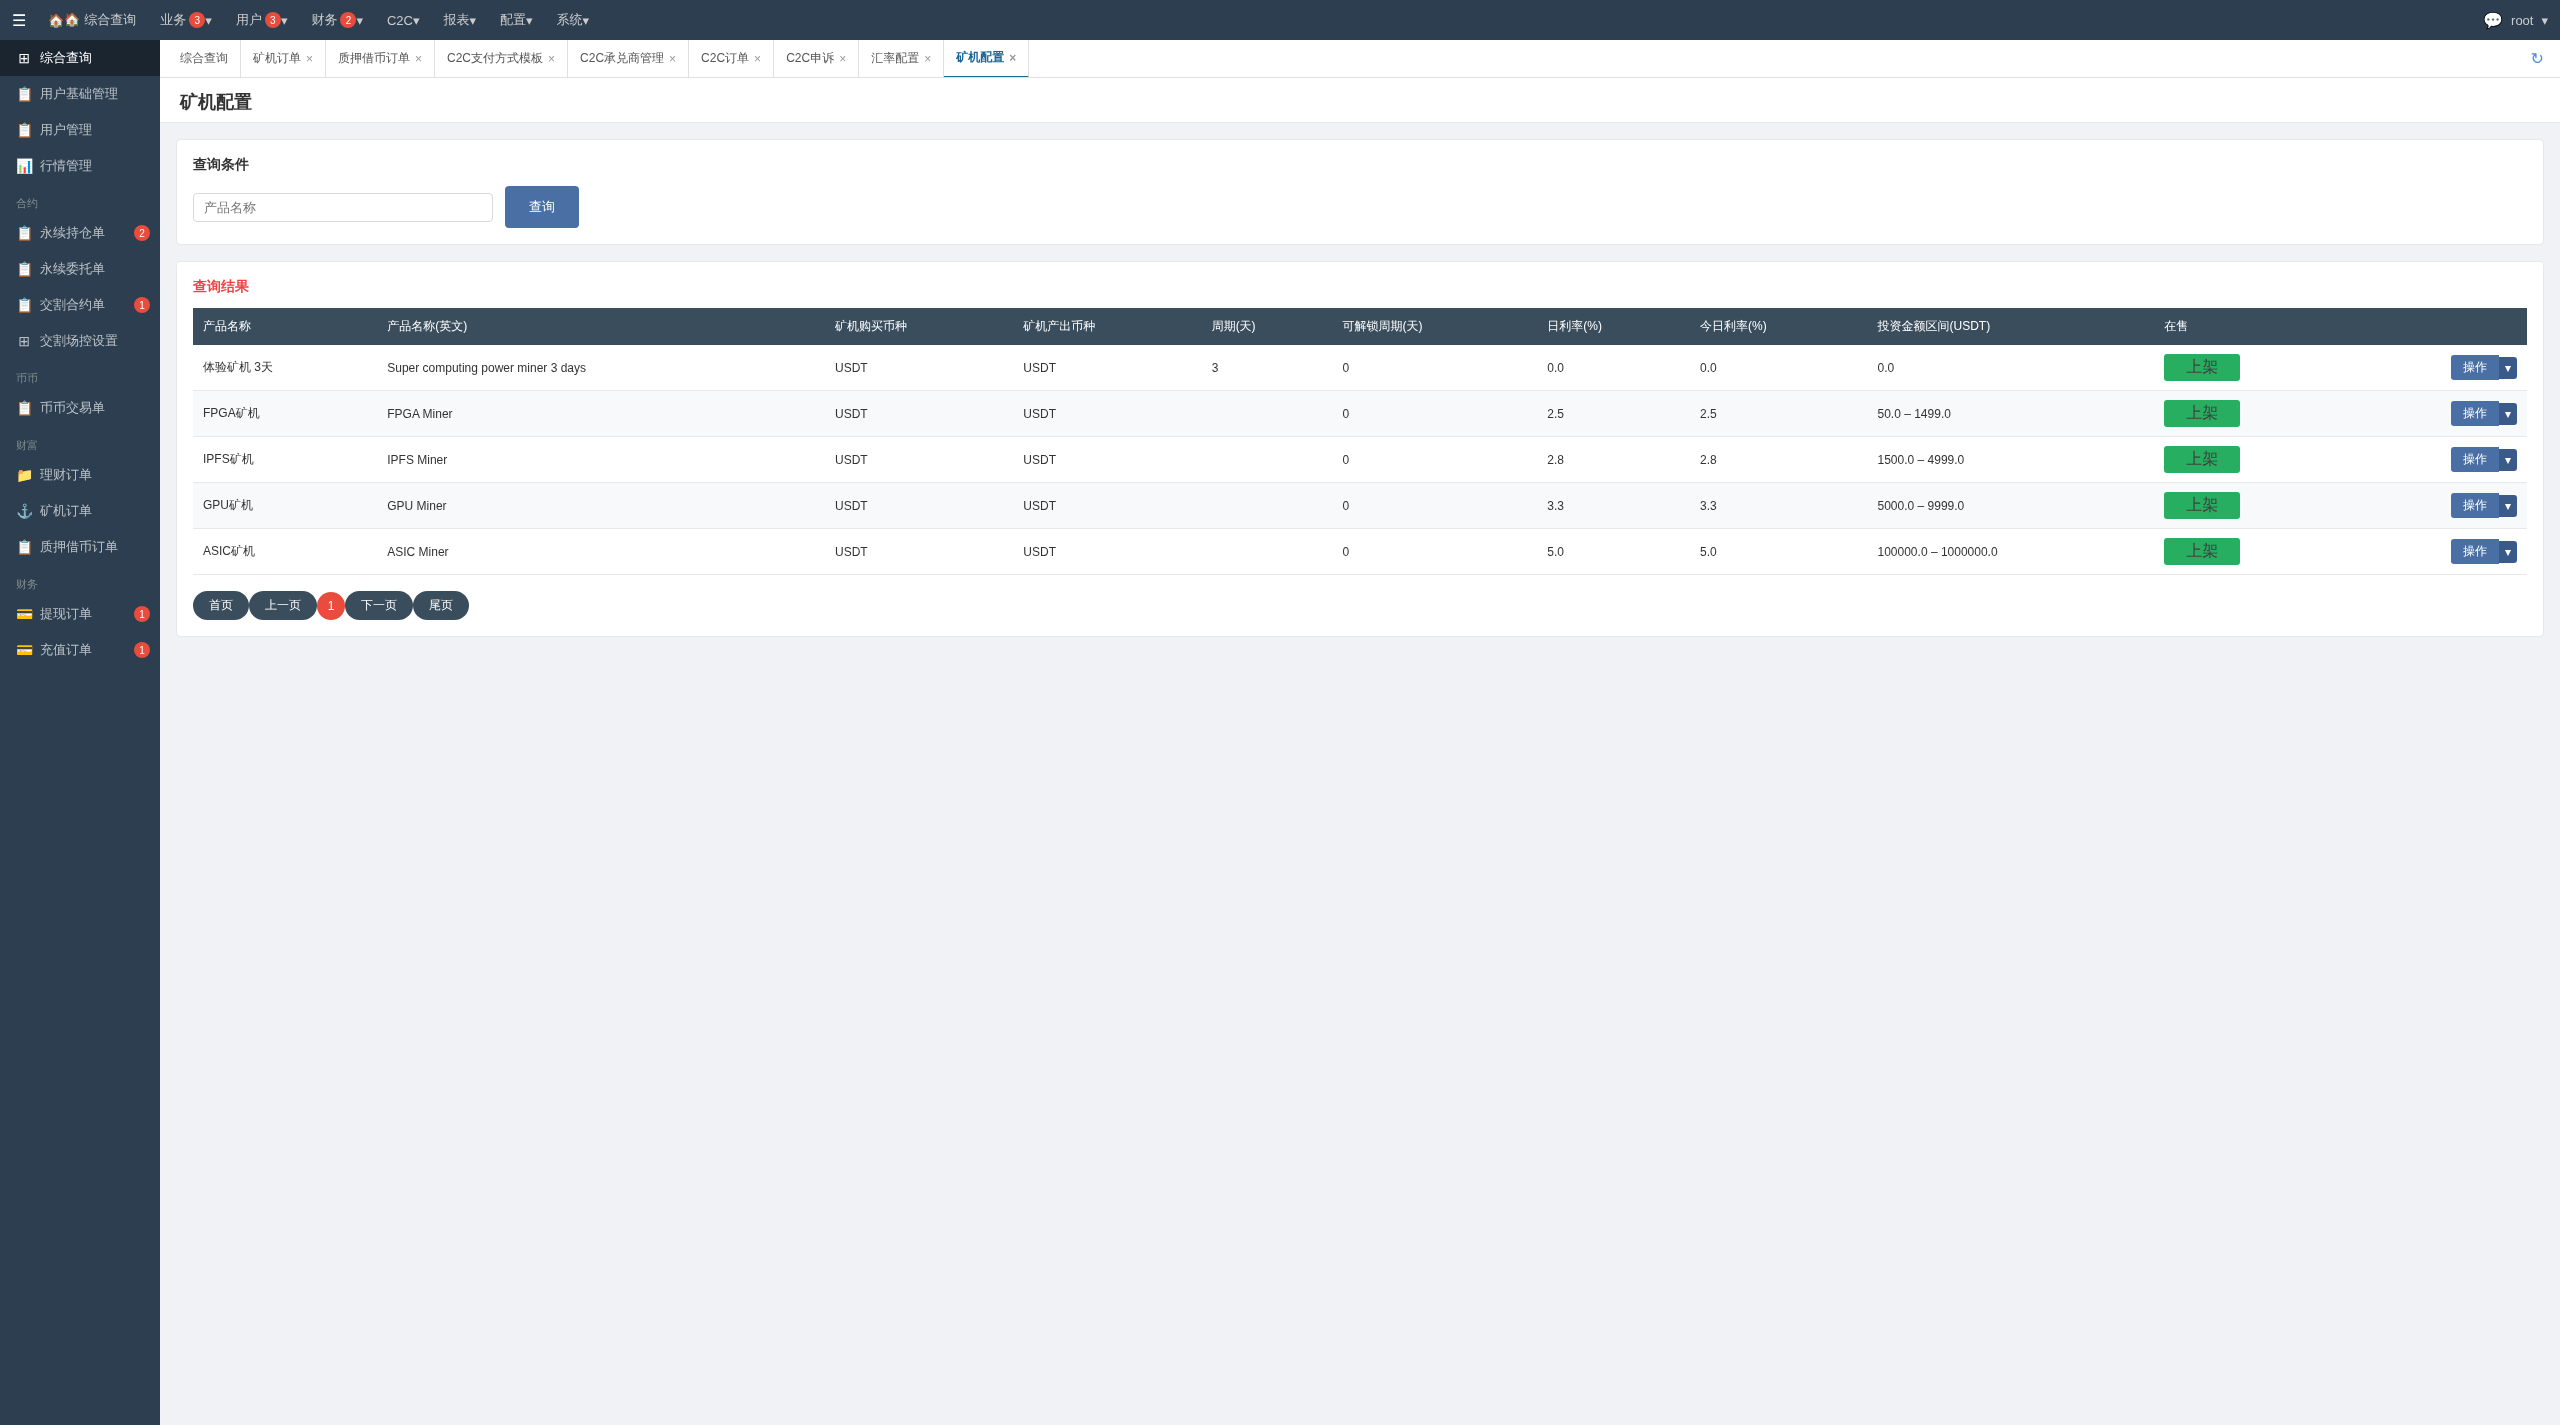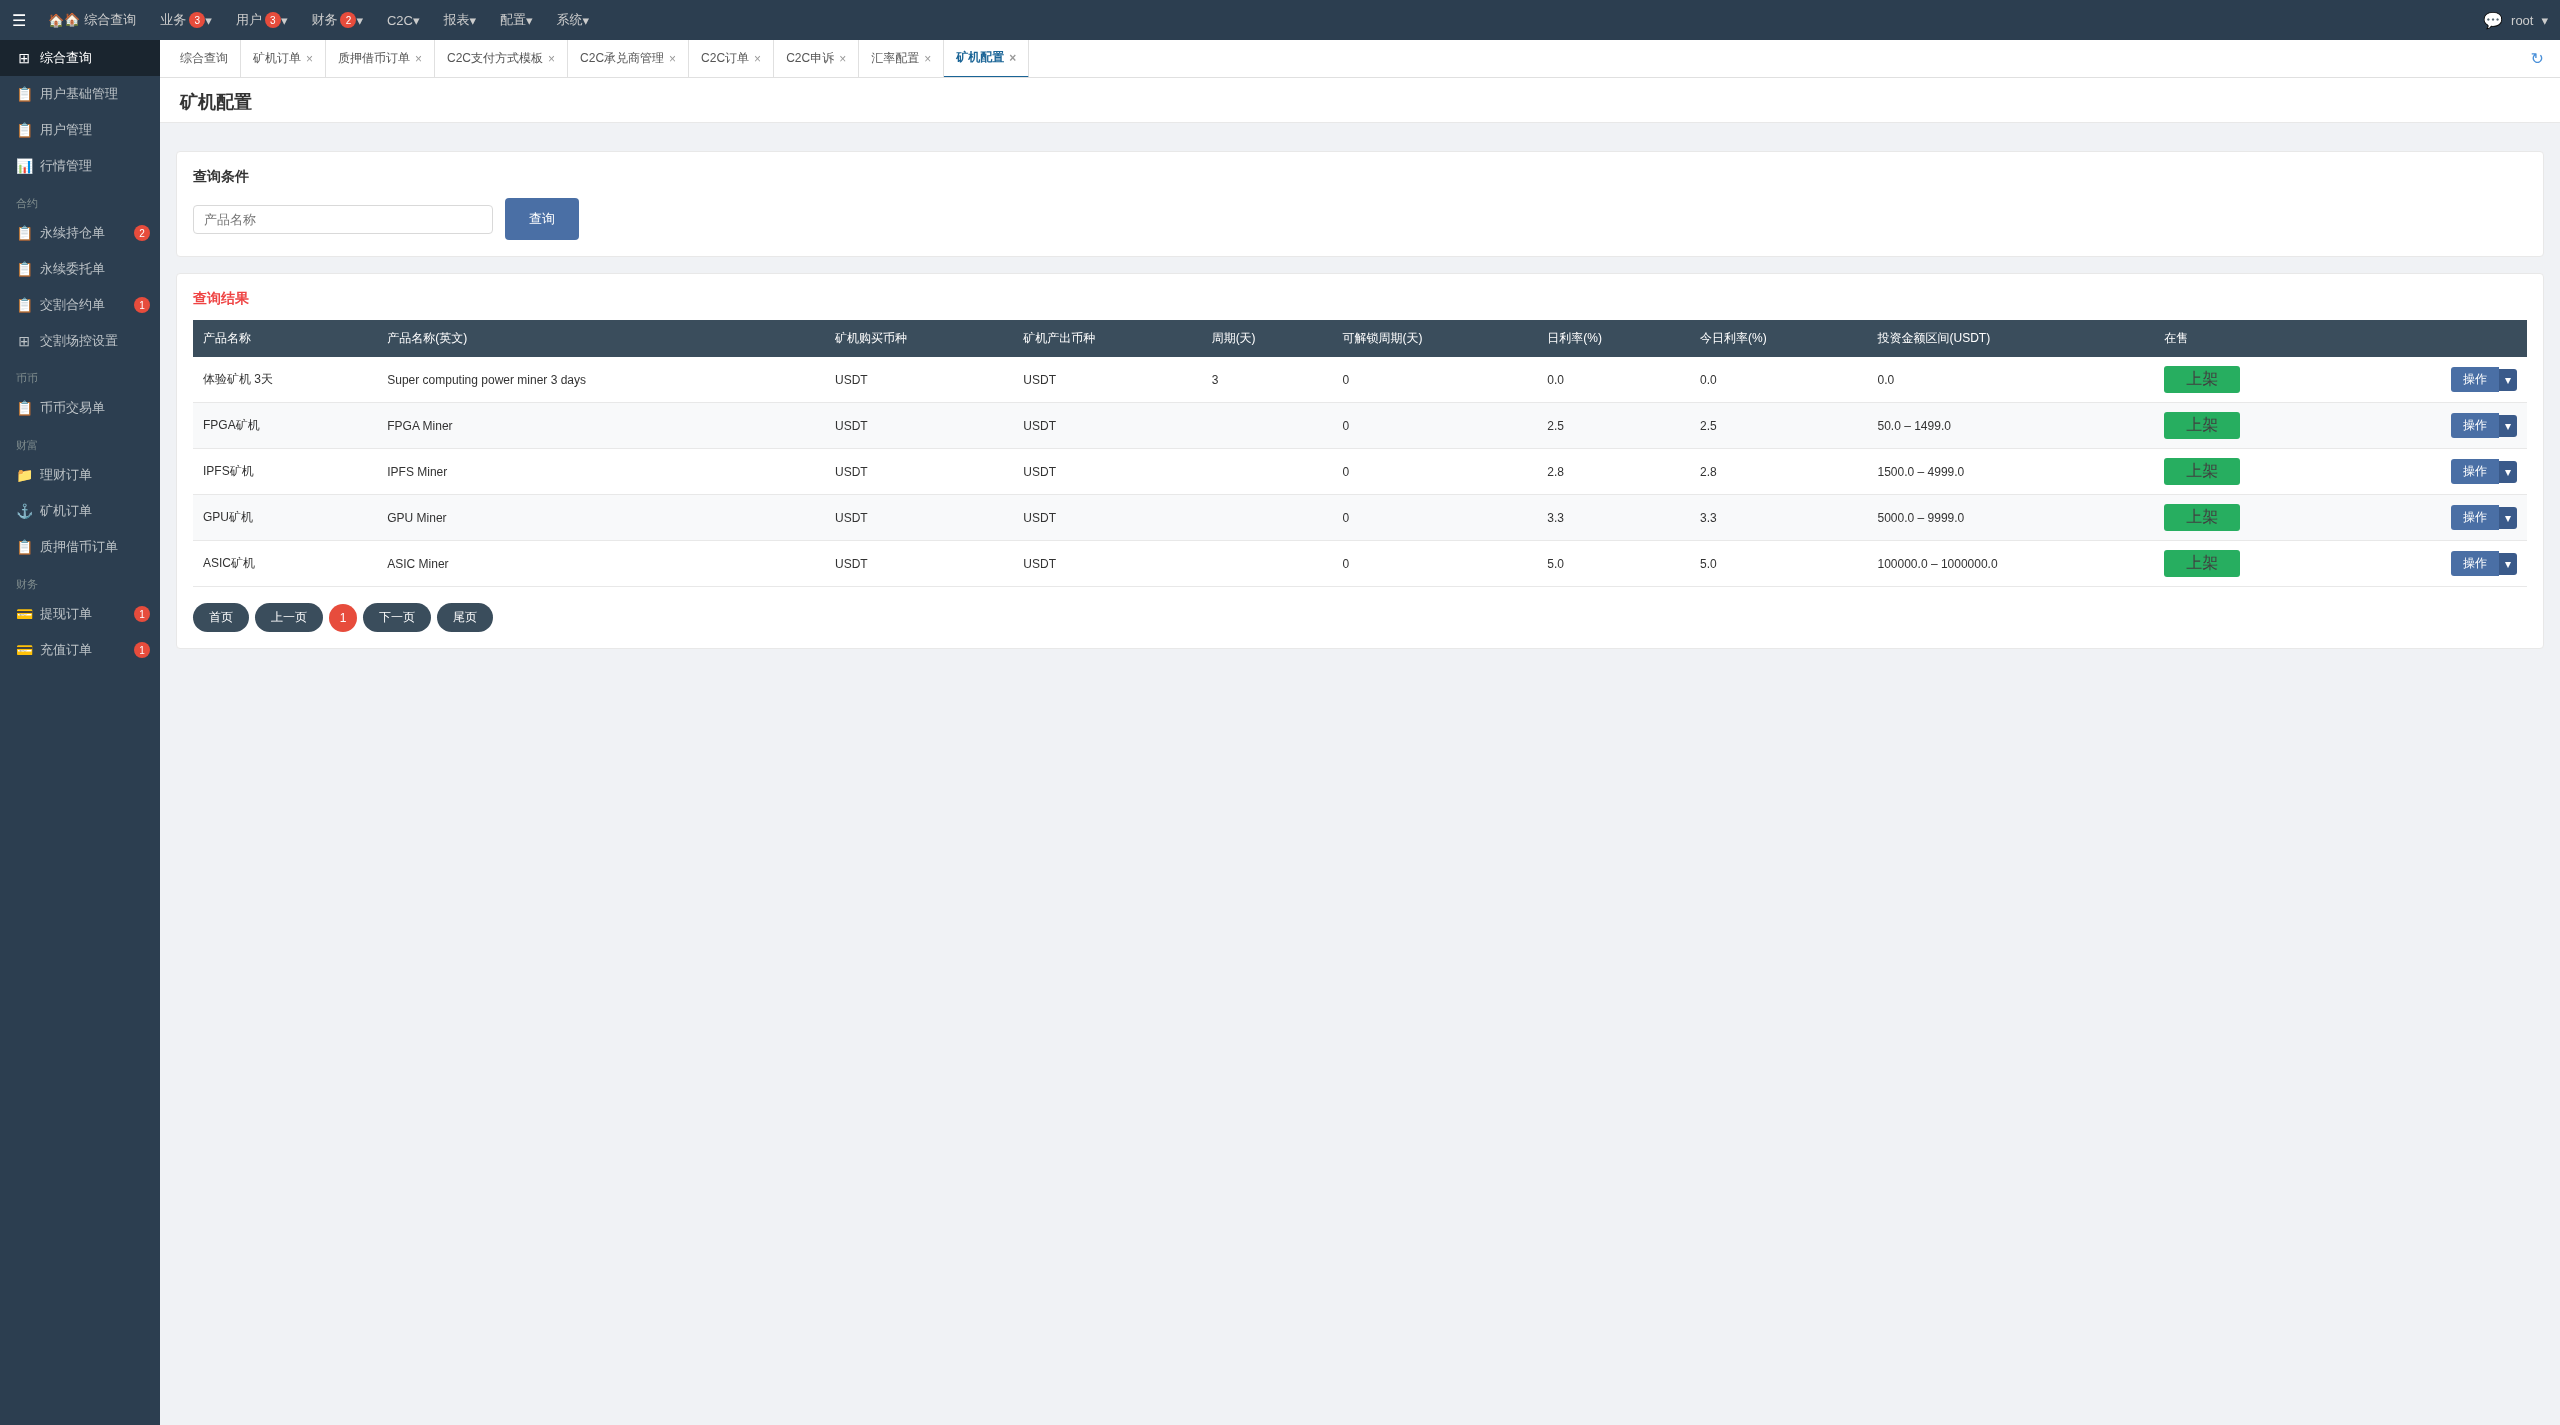--- a/index.html
+++ b/index.html
@@ -135,21 +135,20 @@
     }
     .page-title {
       font-size: 18px;
       font-weight: 600;
       color: #333;
       margin-bottom: 0;
     }
     .content-body {
       padding: 16px;
       flex: 1;
-      margin-top: 12px;
     }
 
     
     .card {
       background: #fff;
       border: 1px solid #e8e8e8;
       border-radius: 4px;
       padding: 16px;
       margin-bottom: 16px;
     }
@@ -246,21 +245,20 @@
       border-radius: 0 3px 3px 0;
       padding: 4px 6px;
       font-size: 12px;
       cursor: pointer;
     }
 
     
     .pagination {
       display: flex;
       align-items: center;
-      gap: 6px;
       margin-top: 16px;
     }
     .page-btn {
       background: #3a4d5c;
       color: #fff;
       border: none;
       border-radius: 20px;
       padding: 6px 16px;
       font-size: 12px;
       cursor: pointer;

